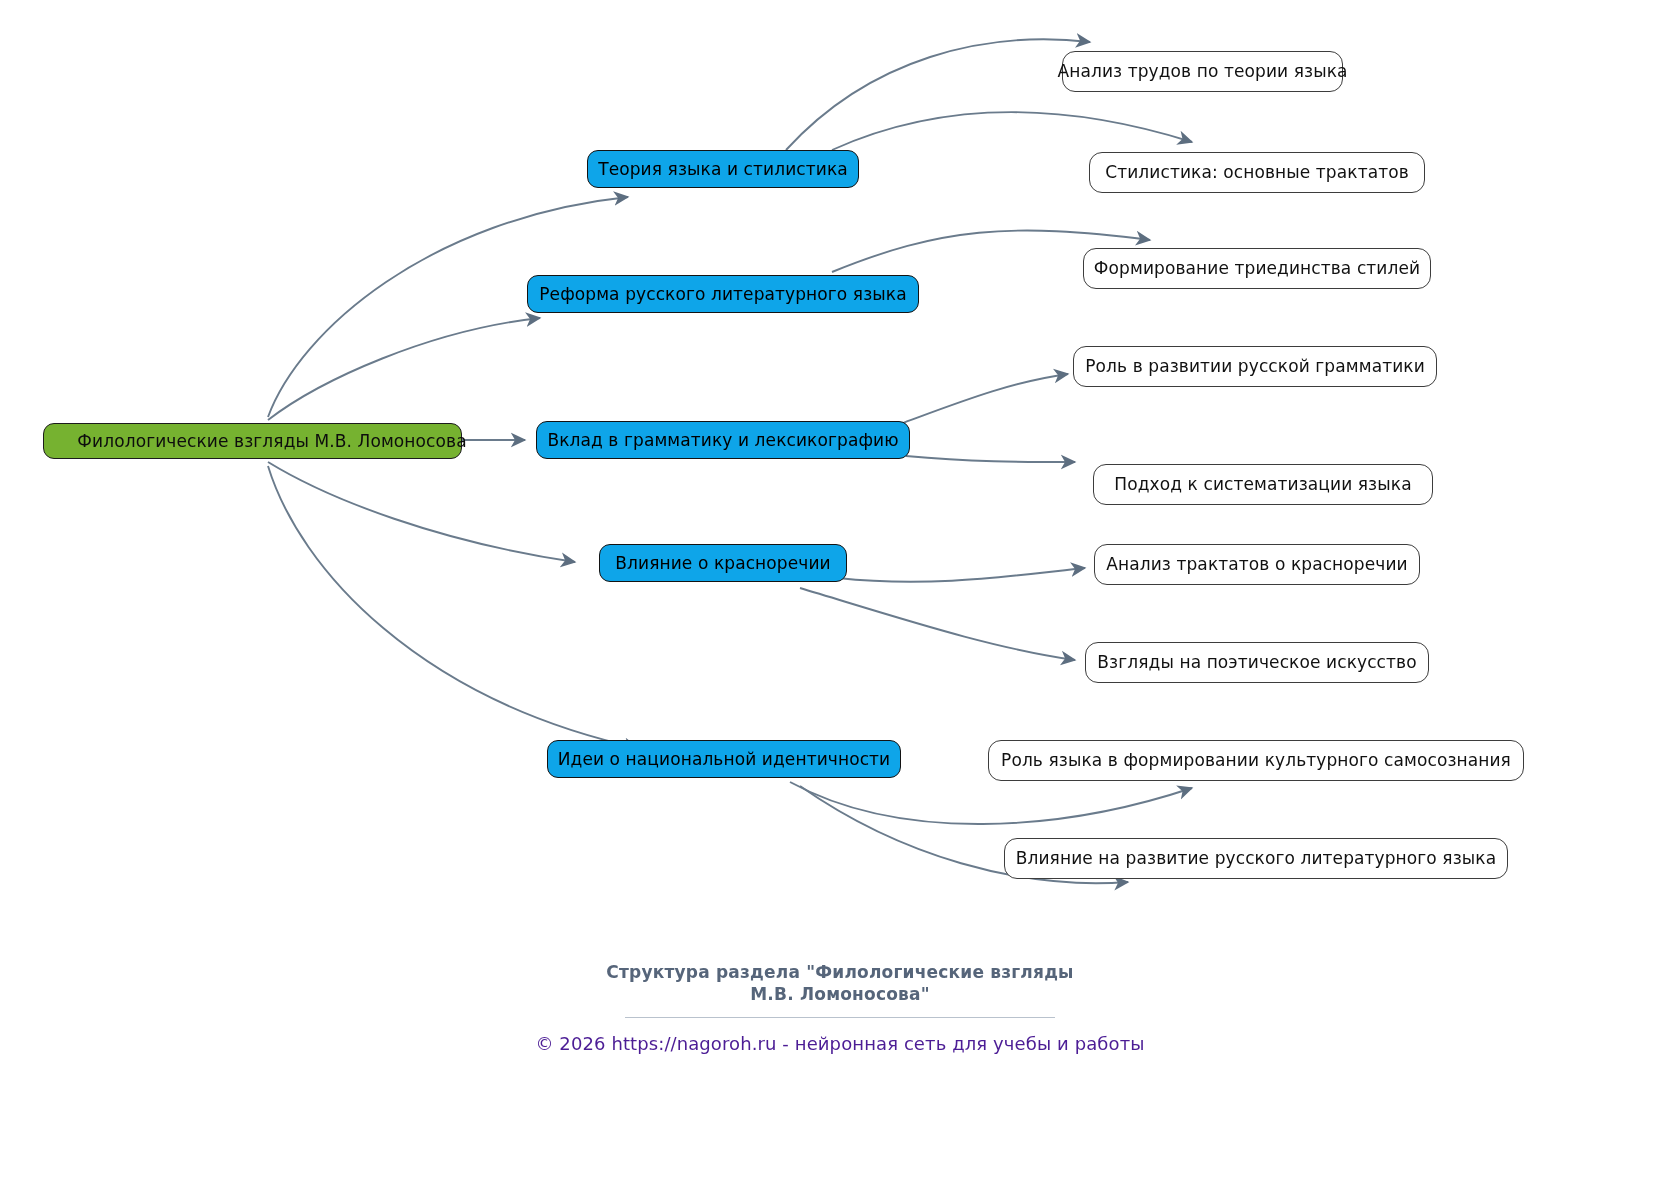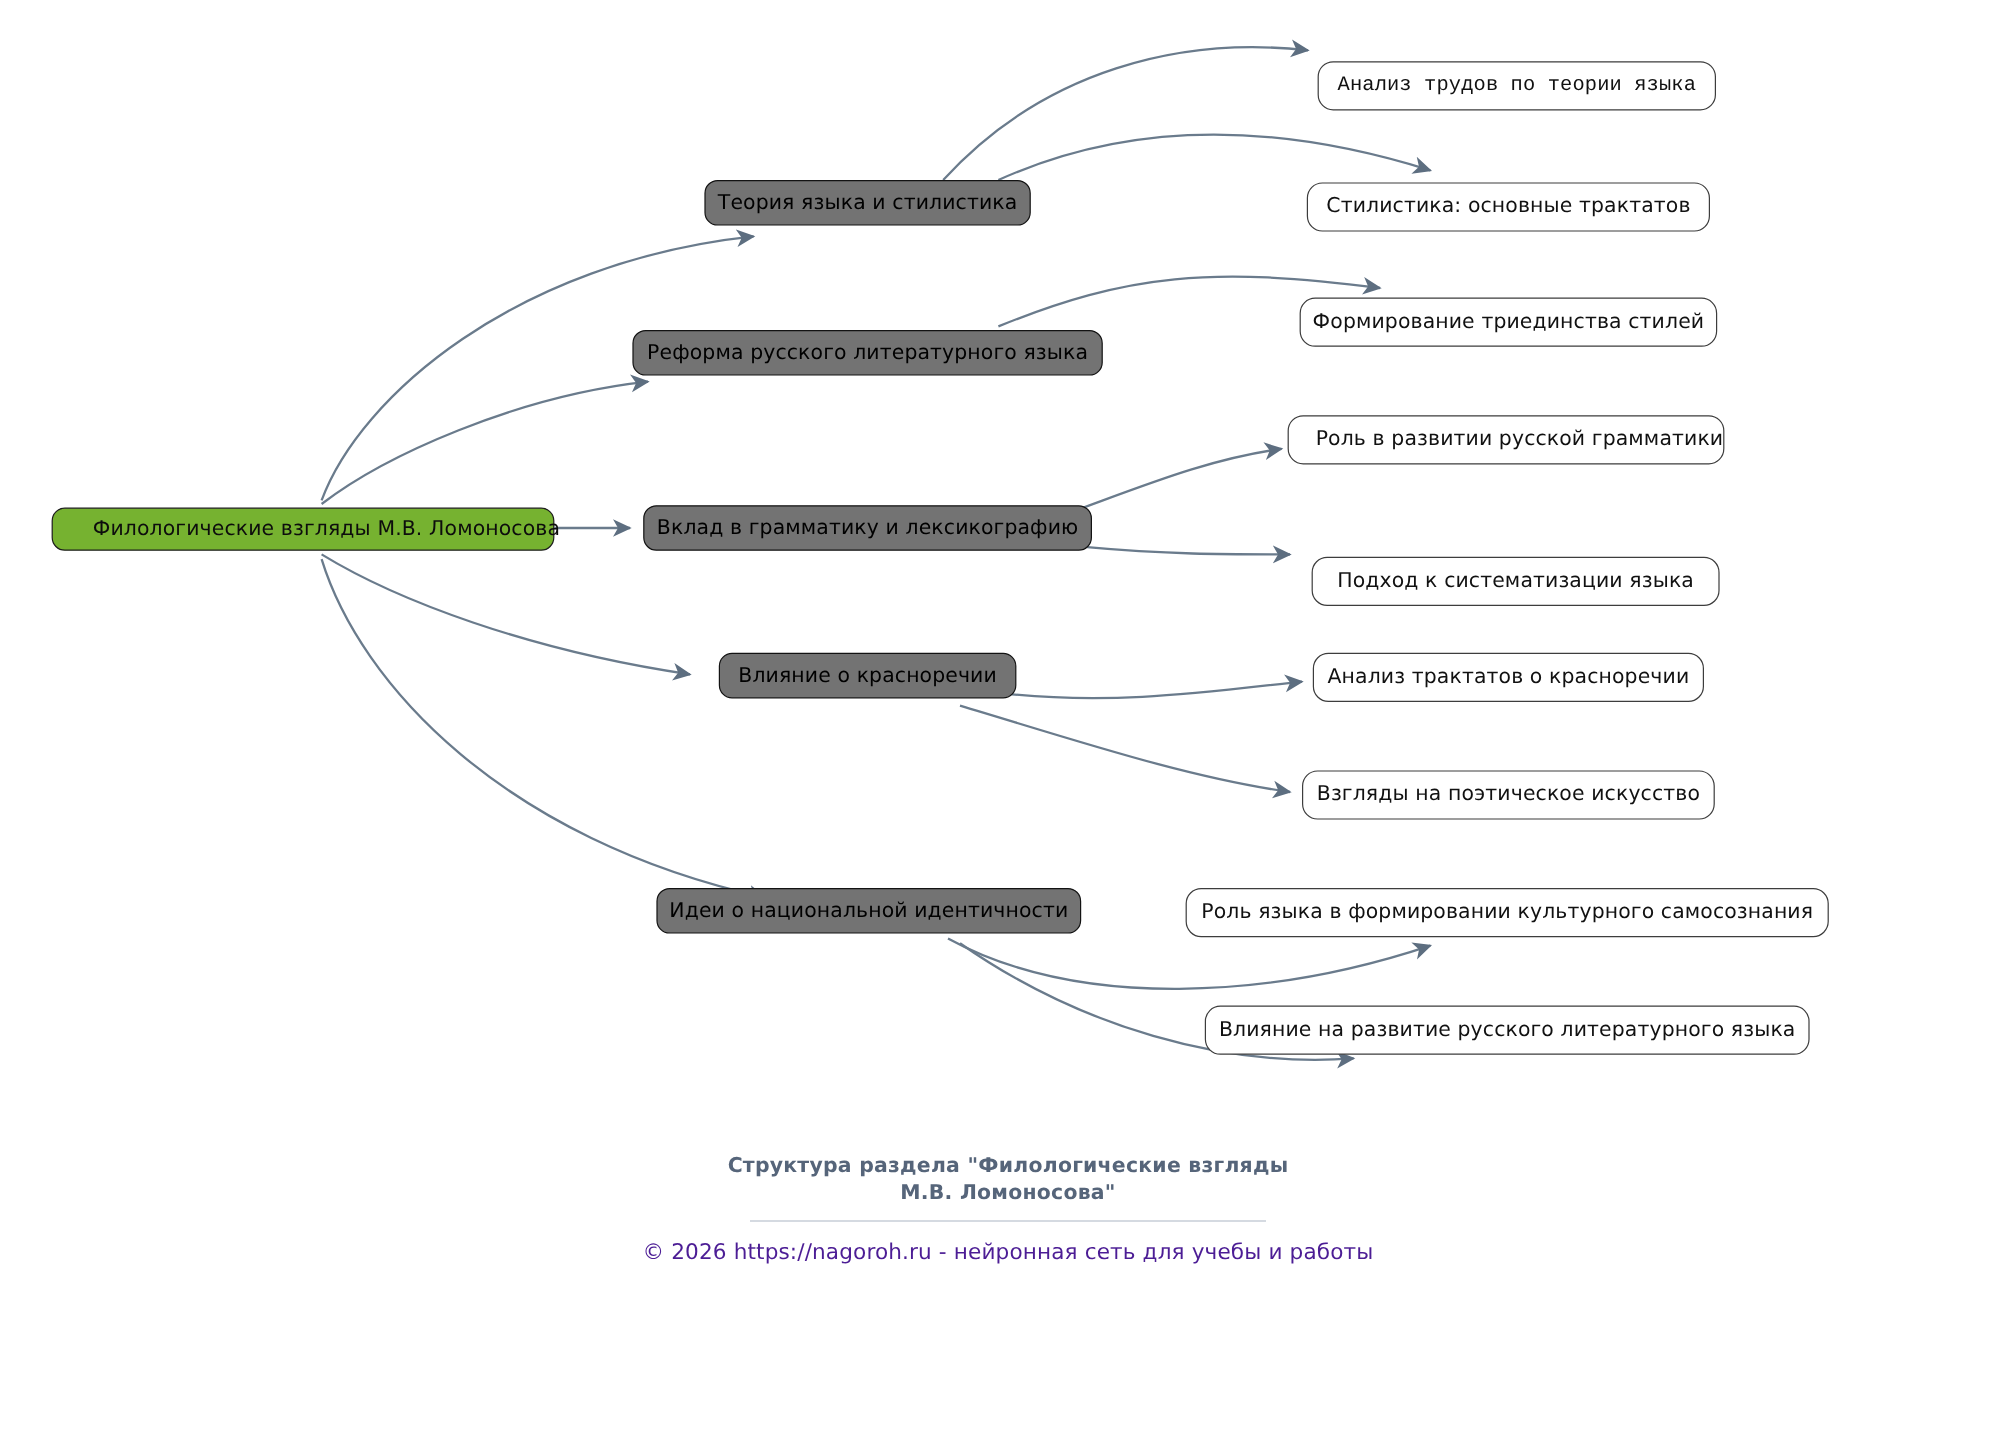--- a/index.html
+++ b/index.html
@@ -40,21 +40,21 @@
     line-height: 1;
     letter-spacing: 0.1px;
   }
   .node.root {
     background: #76b230;
     border: 1.6px solid #1c1c1c;
     color: #0d0d0d;
     border-radius: 11px;
   }
   .node.branch {
-    background: #737373;
+    background: #0ea5e9;
     border: 1.6px solid #131313;
     color: #000000;
     border-radius: 11px;
   }
   .node.leaf {
     background: #ffffff;
     border: 1.4px solid #3d3d3d;
     color: #111111;
     border-radius: 13px;
   }
@@ -118,38 +118,38 @@
     </g>
   </svg>
 
   <div class="node root" style="left:43px; top:423px; width:419px; height:36px;padding-left:39px;">
     <span>Филологические взгляды М.В. Ломоносова</span>
   </div>
 
   <div class="node branch" style="left:587px; top:150px; width:272px; height:38px;">
     <span>Теория языка и стилистика</span>
   </div>
-  <div class="node leaf" style="left:1098px; top:51px; width:332px; height:41px;font-family:Liberation Mono, monospace;">
+  <div class="node leaf" style="left:1062px; top:51px; width:281px; height:41px;">
     <span>Анализ трудов по теории языка</span>
   </div>
   <div class="node leaf" style="left:1089px; top:152px; width:336px; height:41px;">
     <span>Стилистика: основные трактатов</span>
   </div>
 
   <div class="node branch" style="left:527px; top:275px; width:392px; height:38px;">
     <span>Реформа русского литературного языка</span>
   </div>
   <div class="node leaf" style="left:1083px; top:248px; width:348px; height:41px;">
     <span>Формирование триединства стилей</span>
   </div>
 
   <div class="node branch" style="left:536px; top:421px; width:374px; height:38px;">
     <span>Вклад в грамматику и лексикографию</span>
   </div>
-  <div class="node leaf" style="left:1073px; top:346px; width:364px; height:41px;justify-content:flex-end;">
+  <div class="node leaf" style="left:1073px; top:346px; width:364px; height:41px;">
     <span>Роль в развитии русской грамматики</span>
   </div>
   <div class="node leaf" style="left:1093px; top:464px; width:340px; height:41px;">
     <span>Подход к систематизации языка</span>
   </div>
 
   <div class="node branch" style="left:599px; top:544px; width:248px; height:38px;">
     <span>Влияние о красноречии</span>
   </div>
   <div class="node leaf" style="left:1094px; top:544px; width:326px; height:41px;">

